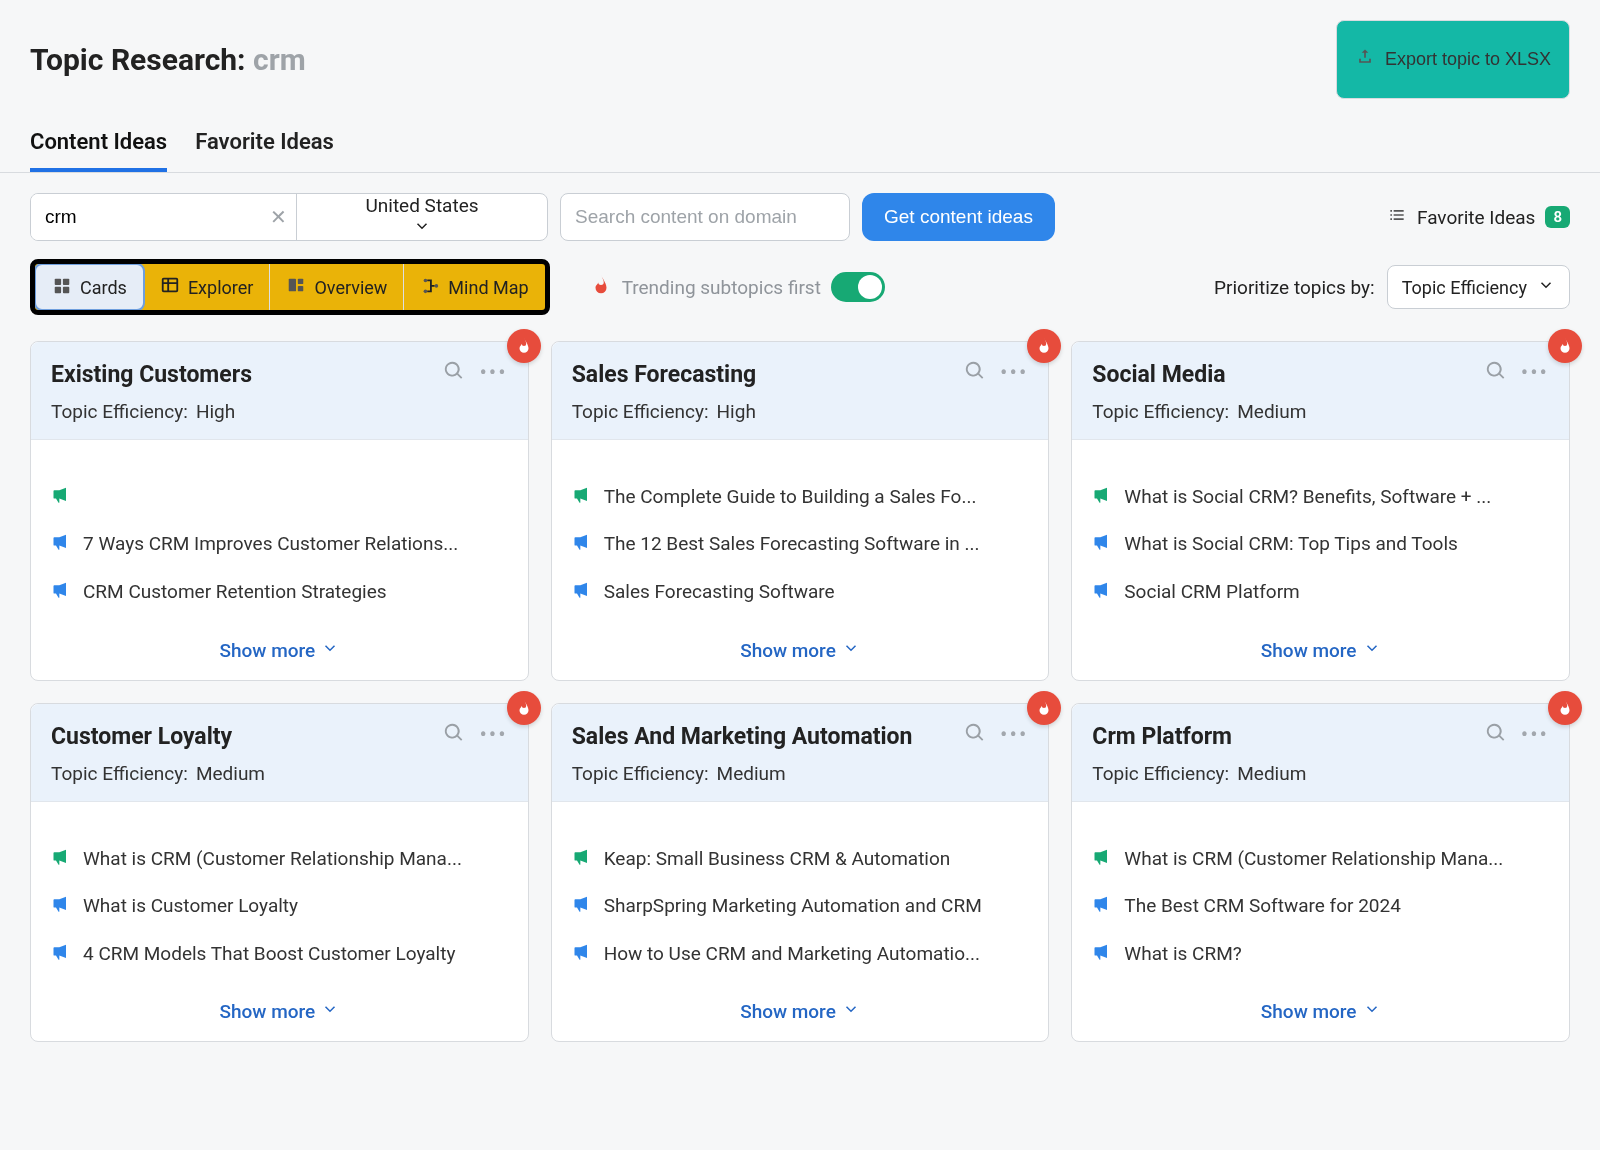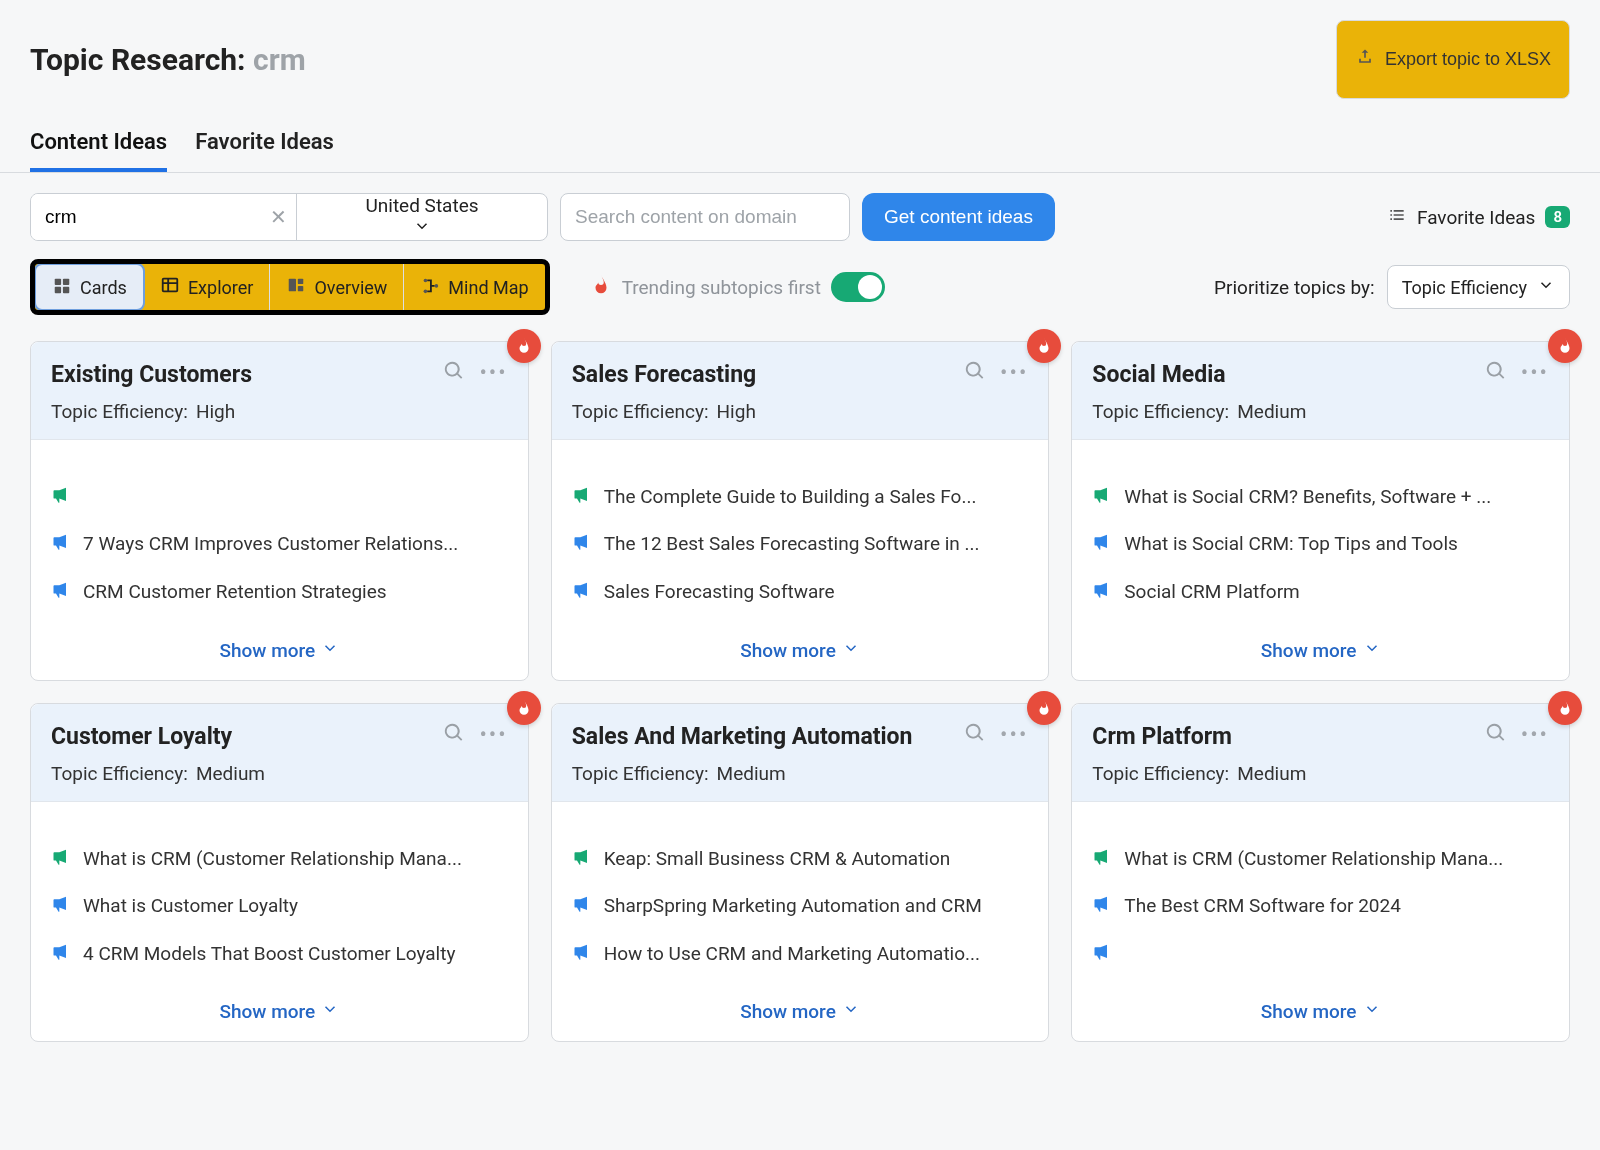--- a/index.html
+++ b/index.html
@@ -15,21 +15,21 @@
   .header-row {
     display: flex;
     justify-content: space-between;
     align-items: center;
     padding: 20px 30px 14px 30px;
   }
   .page-title { font-size: 30px; font-weight: 700; }
   .page-title .query { color: #9ea3a8; font-weight: 700; }
   .export-btn {
     display: inline-flex; align-items: center; gap: 10px;
-    background: #eab308; border: 1px solid #d8dbdf; border-radius: 8px;
+    background: #14b8a6; border: 1px solid #d8dbdf; border-radius: 8px;
     padding: 26px 18px; font-size: 18px; color: #333; cursor: pointer; margin-left: 8px;
   }
   .export-btn svg { width: 20px; height: 20px; }
 
   .tabs {
     display: flex; gap: 28px; padding: 16px 30px 0 30px;
     border-bottom: 1px solid #d8dbdf;
   }
   .tab {
     font-size: 22px; font-weight: 600; color: #222;
@@ -569,20 +569,21 @@
         <div class="idea-row">
           <span class="bullhorn blue"><svg viewBox="0 0 24 24">
               <use href="#i-bullhorn"></use>
             </svg></span>
           <span class="txt">The Best CRM Software for 2024</span>
         </div>
         <div class="idea-row">
           <span class="bullhorn blue"><svg viewBox="0 0 24 24">
               <use href="#i-bullhorn"></use>
             </svg></span>
+          <span class="txt">What is CRM?</span>
         </div>
       </div>
       <div class="show-more">
         <span>Show more</span>
         <span class="chev"><svg viewBox="0 0 24 24" width="18" height="18" stroke="#2466c4">
             <use href="#i-chevdown"></use>
           </svg></span>
       </div>
     </div>
   </div>

